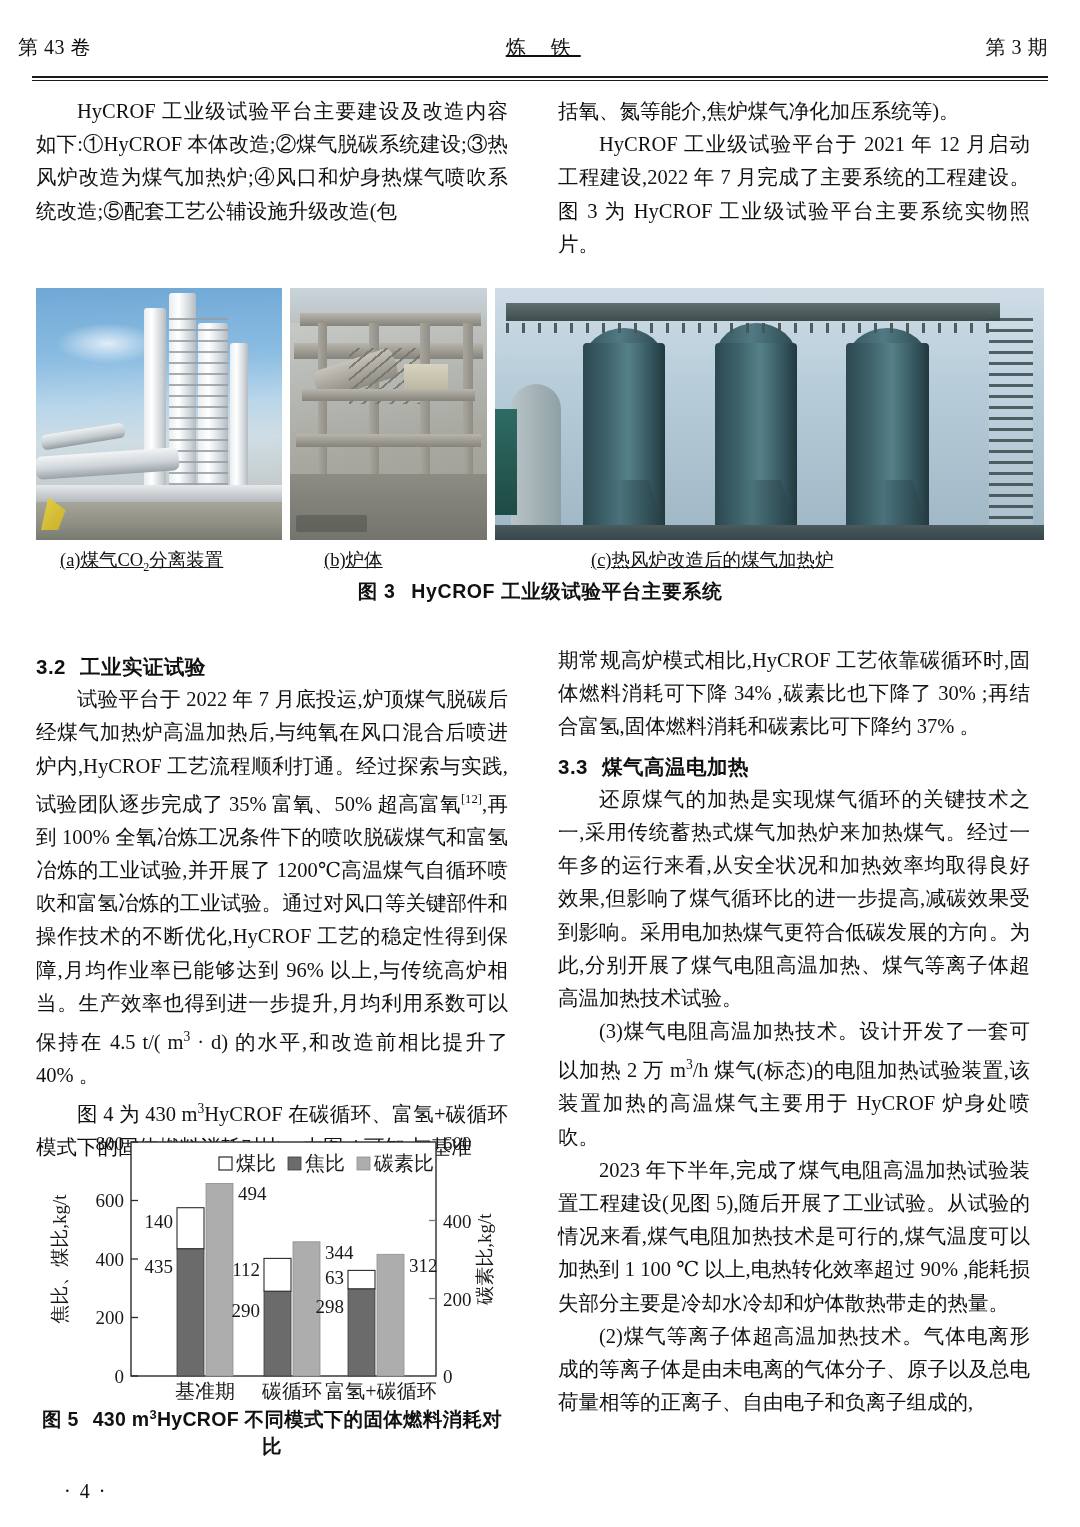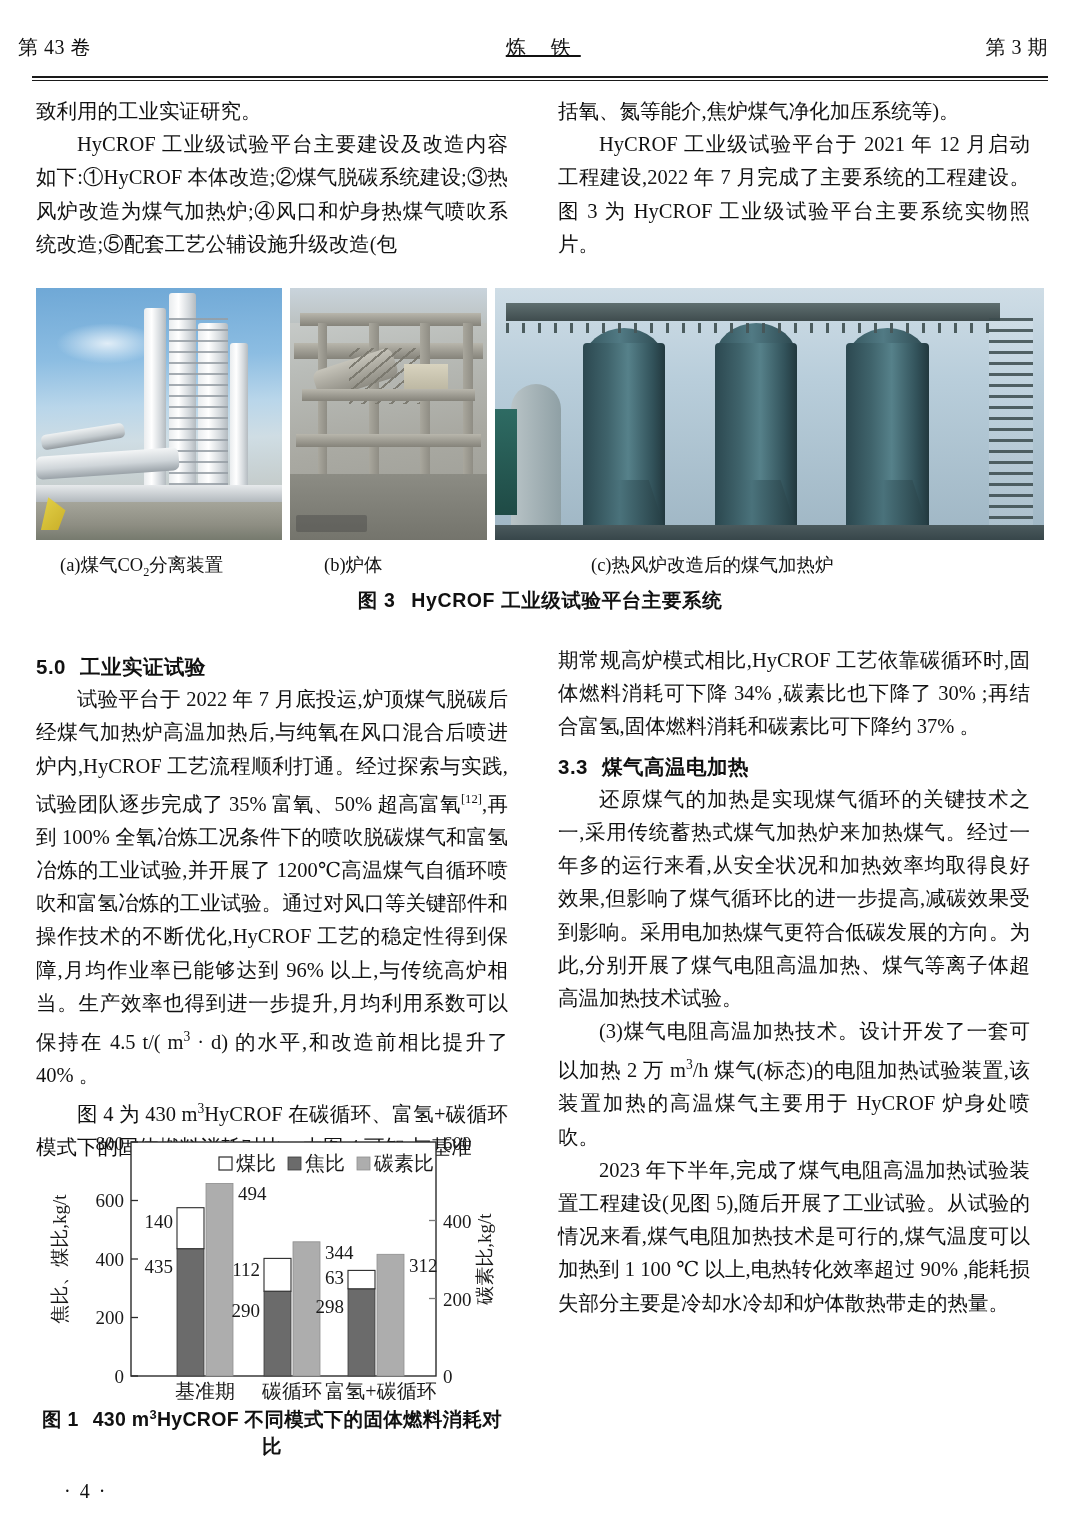--- a/index.html
+++ b/index.html
@@ -229,21 +229,22 @@
   }
   .pc-ground {
     position:absolute; left:0; bottom:0; width:100%; height:6%;
     background: linear-gradient(180deg,#4b5a5d,#37464a);
   }
 
   .fig3-subcaps {
     display: flex;
     margin-top: 10px;
     font-size: 18.5px;
-    line-height: 30px;
+    line-height: 21px;
+    text-decoration: underline;
   }
   .subcap-a { width: 254px; padding-left: 24px; }
   .subcap-b { width: 205px; padding-left: 34px; }
   .subcap-c { width: 549px; padding-left: 96px; }
 
   .fig3-caption {
     text-align: center;
     font-family: "Liberation Sans", "DejaVu Sans", sans-serif;
     font-weight: bold;
     font-size: 19.5px;
@@ -282,21 +283,20 @@
 <body>
 
 <div class="running-head">
   <span>第 43 卷</span>
   <span class="center-title">炼  铁</span>
   <span>第 3 期</span>
 </div>
 <div class="rule-double"></div>
 
 <div class="col col-left">
-  <p class="para noindent">致利用的工业实证研究。</p>
   <p class="para">HyCROF 工业级试验平台主要建设及改造内容如下:①HyCROF 本体改造;②煤气脱碳系统建设;③热风炉改造为煤气加热炉;④风口和炉身热煤气喷吹系统改造;⑤配套工艺公辅设施升级改造(包</p>
 </div>
 
 <div class="col col-right">
   <p class="para noindent">括氧、氮等能介,焦炉煤气净化加压系统等)。</p>
   <p class="para">HyCROF 工业级试验平台于 2021 年 12 月启动工程建设,2022 年 7 月完成了主要系统的工程建设。图 3 为 HyCROF 工业级试验平台主要系统实物照片。</p>
 </div>
 
 <div class="fig3-block">
 
@@ -360,39 +360,40 @@
     <div class="subcap-c">(c)热风炉改造后的煤气加热炉</div>
   </div>
 
   <div class="fig3-caption">
     <span>图 3</span><span class="gap"></span><span>HyCROF 工业级试验平台主要系统</span>
   </div>
 </div>
 
 <div class="col col-left" style="top:644px;">
   <h3 class="sec">
-    <span class="num">5.0</span><span>工业实证试验</span>
+    <span class="num">3.2</span><span>工业实证试验</span>
   </h3>
   <p class="para"><span>试验平台于 2022 年 7 月底投运,炉顶煤气脱碳后经煤气加热炉高温加热后,与纯氧在风口混合后喷进炉内,HyCROF 工艺流程顺利打通。经过探索与实践,试验团队逐步完成了 35% 富氧、50% 超高富氧</span><sup class="ref">[12]</sup><span>,再到 100% 全氧冶炼工况条件下的喷吹脱碳煤气和富氢冶炼的工业试验,并开展了 1200℃高温煤气自循环喷吹和富氢冶炼的工业试验。通过对风口等关键部件和操作技术的不断优化,HyCROF 工艺的稳定性得到保障,月均作业率已能够达到 96% 以上,与传统高炉相当。生产效率也得到进一步提升,月均利用系数可以保持在 4.5 t/( m</span><sup class="sm">3</sup><span> · d) 的水平,和改造前相比提升了 40% 。</span></p>
   <p class="para"><span>图 4 为 430 m</span><sup class="sm">3</sup><span>HyCROF 在碳循环、富氢+碳循环模式下的固体燃料消耗对比。由图 4 可知,与基准</span></p>
 </div>
 
 <div class="col col-right" style="top:644px;">
   <p class="para noindent">期常规高炉模式相比,HyCROF 工艺依靠碳循环时,固体燃料消耗可下降 34% ,碳素比也下降了 30% ;再结合富氢,固体燃料消耗和碳素比可下降约 37% 。</p>
 
   <h3 class="sec">
     <span class="num">3.3</span><span>煤气高温电加热</span>
   </h3>
 
   <p class="para">还原煤气的加热是实现煤气循环的关键技术之一,采用传统蓄热式煤气加热炉来加热煤气。经过一年多的运行来看,从安全状况和加热效率均取得良好效果,但影响了煤气循环比的进一步提高,减碳效果受到影响。采用电加热煤气更符合低碳发展的方向。为此,分别开展了煤气电阻高温加热、煤气等离子体超高温加热技术试验。</p>
 
   <p class="para"><span>(3)煤气电阻高温加热技术。设计开发了一套可以加热 2 万 m</span><sup class="sm">3</sup><span>/h 煤气(标态)的电阻加热试验装置,该装置加热的高温煤气主要用于 HyCROF 炉身处喷吹。</span></p>
 
   <p class="para">2023 年下半年,完成了煤气电阻高温加热试验装置工程建设(见图 5),随后开展了工业试验。从试验的情况来看,煤气电阻加热技术是可行的,煤气温度可以加热到 1 100 ℃ 以上,电热转化效率超过 90% ,能耗损失部分主要是冷却水冷却和炉体散热带走的热量。</p>
 
+  <p class="para">(2)煤气等离子体超高温加热技术。气体电离形成的等离子体是由未电离的气体分子、原子以及总电荷量相等的正离子、自由电子和负离子组成的,</p>
 </div>
 
 <div class="fig4-block">
   <svg class="chart" width="472" height="272" viewBox="0 0 472 272">
 
     <rect x="95" y="14" width="305" height="234" fill="#ffffff" stroke="#2b2b2b" stroke-width="1.4"></rect>
 
     <g stroke="#2b2b2b" stroke-width="1.3">
       <line x1="95" y1="248" x2="102" y2="248"></line>
       <line x1="95" y1="189.5" x2="102" y2="189.5"></line>
@@ -461,17 +462,17 @@
     </g>
 
     <g font-size="20" text-anchor="middle">
       <text x="169" y="270">基准期</text>
       <text x="256" y="270">碳循环</text>
       <text x="345" y="270">富氢+碳循环</text>
     </g>
   </svg>
 
   <div class="fig4-caption">
-    <span>图 1</span><span class="gap"></span><span>430 m</span><sup class="sm">3</sup><span>HyCROF 不同模式下的固体燃料消耗对比</span>
+    <span>图 5</span><span class="gap"></span><span>430 m</span><sup class="sm">3</sup><span>HyCROF 不同模式下的固体燃料消耗对比</span>
   </div>
 </div>
 
 <div class="page-number">· 4 ·</div>
 
 </body></html>

